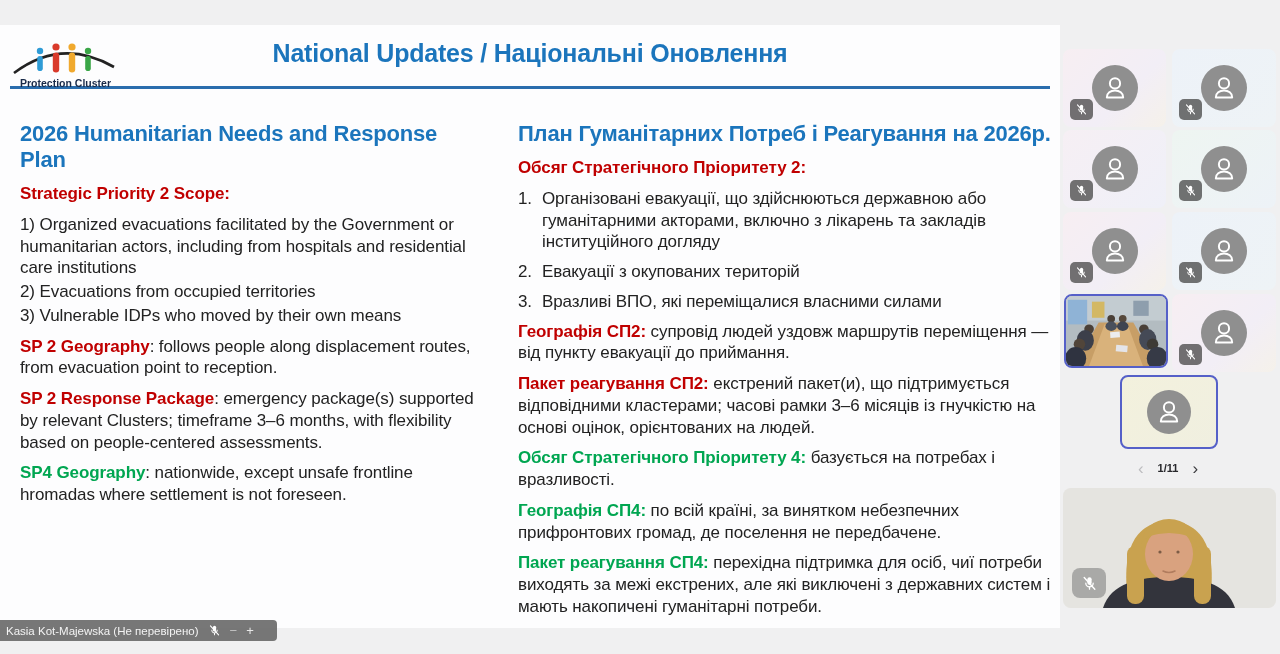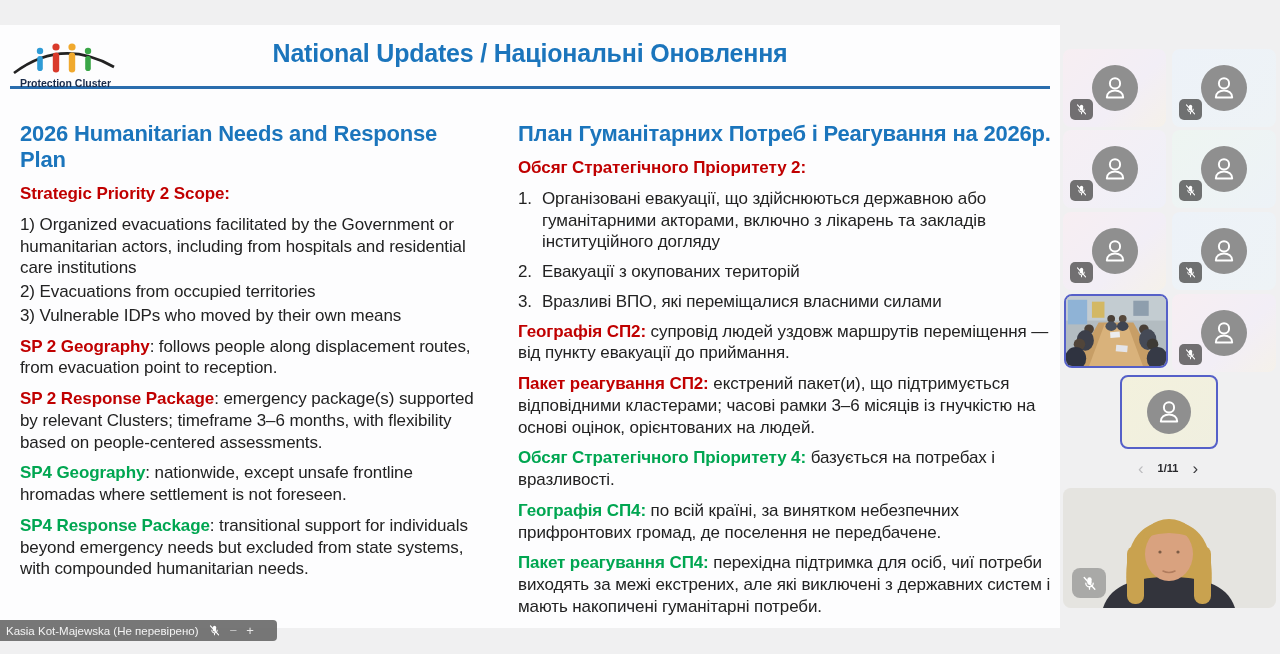--- a/index.html
+++ b/index.html
@@ -84,21 +84,20 @@
 
   <div class="col col-left">
     <div class="col-heading">2026 Humanitarian Needs and Response Plan</div>
     <p class="block"><span class="lbl red">Strategic Priority 2 Scope:</span></p>
     <p class="block tight">1) Organized evacuations facilitated by the Government or humanitarian actors, including from hospitals and residential care institutions</p>
     <p class="block tight">2) Evacuations from occupied territories</p>
     <p class="block">3) Vulnerable IDPs who moved by their own means</p>
     <p class="block"><span class="lbl red">SP 2 Geography</span><span>: follows people along displacement routes, from evacuation point to reception.</span></p>
     <p class="block"><span class="lbl red">SP 2 Response Package</span><span>: emergency package(s) supported by relevant Clusters; timeframe 3–6 months, with flexibility based on people-centered assessments.</span></p>
     <p class="block"><span class="lbl green">SP4 Geography</span><span>: nationwide, except unsafe frontline hromadas where settlement is not foreseen.</span></p>
-    <p class="block"><span class="lbl green">SP4 Response Package</span><span>: transitional support for individuals beyond emergency needs but excluded from state systems, with compounded humanitarian needs.</span></p>
   </div>
 
   <div class="col col-right">
     <div class="col-heading">План Гуманітарних Потреб і Реагування на 2026р.</div>
     <p class="block"><span class="lbl red">Обсяг Стратегічного Пріоритету 2:</span></p>
     <div class="num-row">
         <span class="num">1.</span>
         <span>Організовані евакуації, що здійснюються державною або гуманітарними акторами, включно з лікарень та закладів інституційного догляду</span>
       </div>
     <div class="num-row">

